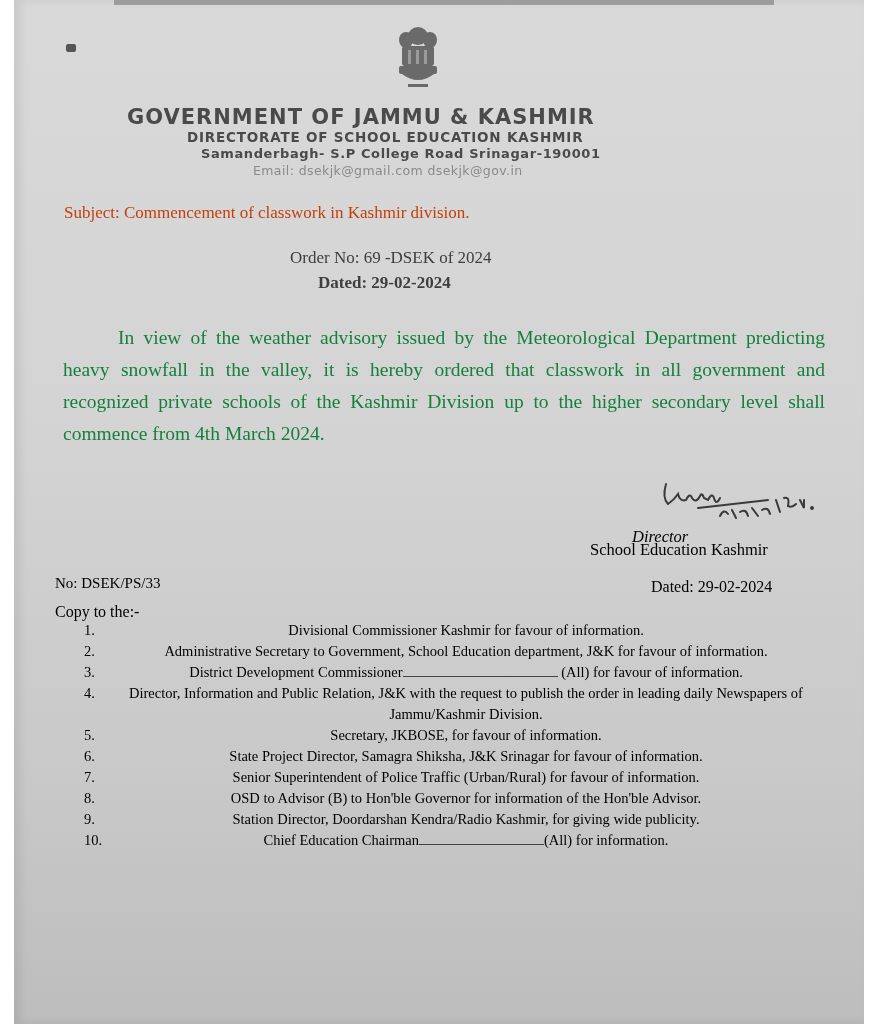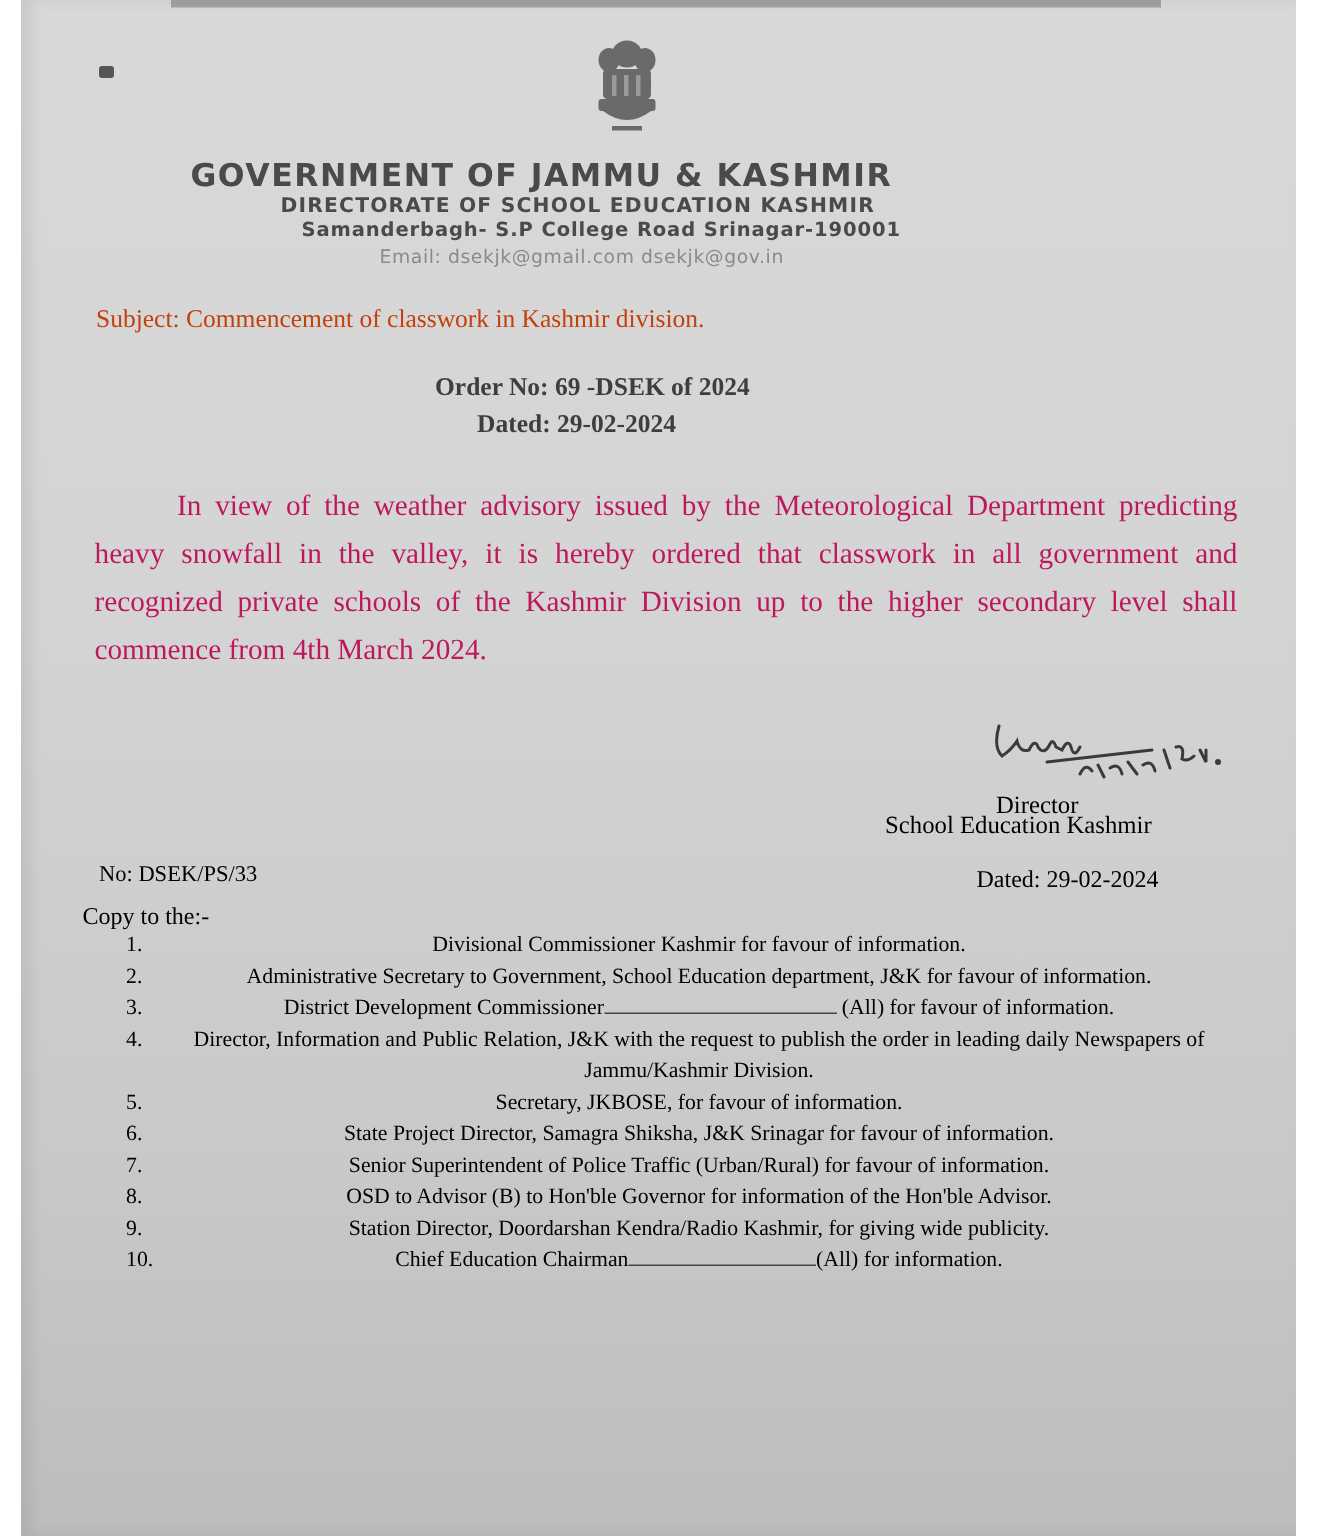--- a/index.html
+++ b/index.html
@@ -19,31 +19,31 @@
     }
     .mark { position: absolute; left: 52px; top: 44px; width: 10px; height: 8px; background: #555; border-radius: 2px; }
     .emblem { position: absolute; left: 380px; top: 22px; width: 48px; height: 70px; }
     .hdr { position: absolute; left: 0; width: 880px; font-family: "DejaVu Sans", sans-serif; font-weight: bold; color: #4a4a4a; }
     .h1 { top: 105px; left: 127px; font-size: 21px; letter-spacing: 1px; }
     .h2 { top: 129px; left: 187px; font-size: 13.5px; letter-spacing: .8px; }
     .h3 { top: 146px; left: 201px; font-size: 13px; letter-spacing: .6px; }
     .h4 { top: 163px; left: 253px; font-size: 12.5px; font-weight: normal; color: #8a8a8a; letter-spacing: .4px; }
     .serif { font-family: "Liberation Serif", serif; }
     .subject { position: absolute; left: 64px; top: 203px; font-size: 17px; }
-    .order { position: absolute; left: 290px; top: 248px; font-size: 17px; font-weight: bold; }
+    .order { position: absolute; left: 290px; top: 248px; font-size: 17px; font-weight: normal; }
     .dated { position: absolute; left: 318px; top: 273px; font-size: 17px; font-weight: bold; }
     .body {
       position: absolute; left: 63px; top: 322px; width: 762px;
       font-size: 19.5px; line-height: 32px; text-align: justify; text-indent: 55px;
     }
     .sig { position: absolute; left: 658px; top: 478px; width: 160px; height: 48px; }
-    .director { position: absolute; left: 664px; top: 527px; font-size: 16.5px; }
+    .director { position: absolute; left: 632px; top: 527px; font-size: 16.5px; font-style: italic; }
     .dept { position: absolute; left: 590px; top: 540px; font-size: 16.5px; }
     .sdate { position: absolute; left: 651px; top: 578px; font-size: 16px; }
-    .refno { position: absolute; left: 66px; top: 575px; font-size: 15px; }
+    .refno { position: absolute; left: 55px; top: 575px; font-size: 15px; }
     .copyto { position: absolute; left: 55px; top: 603px; font-size: 16px; }
     .list { position: absolute; left: 84px; top: 620px; width: 740px; font-size: 14.5px; line-height: 21px; margin: 0; padding: 0; list-style: none; }
     .list li { display: flex; }
     .list .num { width: 24px; flex: none; }
     .list .txt { flex: 1; text-align: center; }
     .blank { display: inline-block; border-bottom: 1px solid #444; vertical-align: baseline; height: 1px; }
   </style>
 </head>
 <body>
 
@@ -71,21 +71,21 @@
 
 <div class="hdr h1">GOVERNMENT OF JAMMU &amp; KASHMIR</div>
 <div class="hdr h2">DIRECTORATE OF SCHOOL EDUCATION KASHMIR</div>
 <div class="hdr h3">Samanderbagh- S.P College Road Srinagar-190001</div>
 <div class="hdr h4">Email: dsekjk@gmail.com dsekjk@gov.in</div>
 
 <div class="serif subject" style="color:#c2410c">Subject: Commencement of classwork in Kashmir division.</div>
 <div class="serif order" style="color:#3e3e3e">Order No: 69 -DSEK of 2024</div>
 <div class="serif dated" style="color:#3e3e3e">Dated: 29-02-2024</div>
 
-<div class="serif body" style="color:#be185d">In view of the weather advisory issued by the Meteorological Department predicting heavy snowfall in the valley, it is hereby ordered that classwork in all government and recognized private schools of the Kashmir Division up to the higher secondary level shall commence from 4th March 2024.</div>
+<div class="serif body" style="color:#15803d">In view of the weather advisory issued by the Meteorological Department predicting heavy snowfall in the valley, it is hereby ordered that classwork in all government and recognized private schools of the Kashmir Division up to the higher secondary level shall commence from 4th March 2024.</div>
 
 <svg class="sig" viewBox="0 0 160 48">
   <g fill="none" stroke="#3a3a3a" stroke-width="2" stroke-linecap="round">
     <path d="M8 6 Q4 20 10 26 Q16 22 20 16 Q22 24 28 22 Q32 14 34 20 Q38 26 42 18 Q44 14 46 20 L50 22 Q54 14 56 20 Q58 28 62 20"></path>
     <path d="M40 30 L110 22"></path>
     <path d="M62 38 Q66 30 70 36 M74 32 L78 40 M82 34 Q88 30 90 38 M94 30 L100 38 M104 32 Q110 28 112 36"></path>
     <path d="M118 22 L122 34 M126 20 Q132 18 130 28 Q134 30 138 26 M142 22 L146 30 L146 22"></path>
     <circle cx="154" cy="30" r="1"></circle>
   </g>
 </svg>

